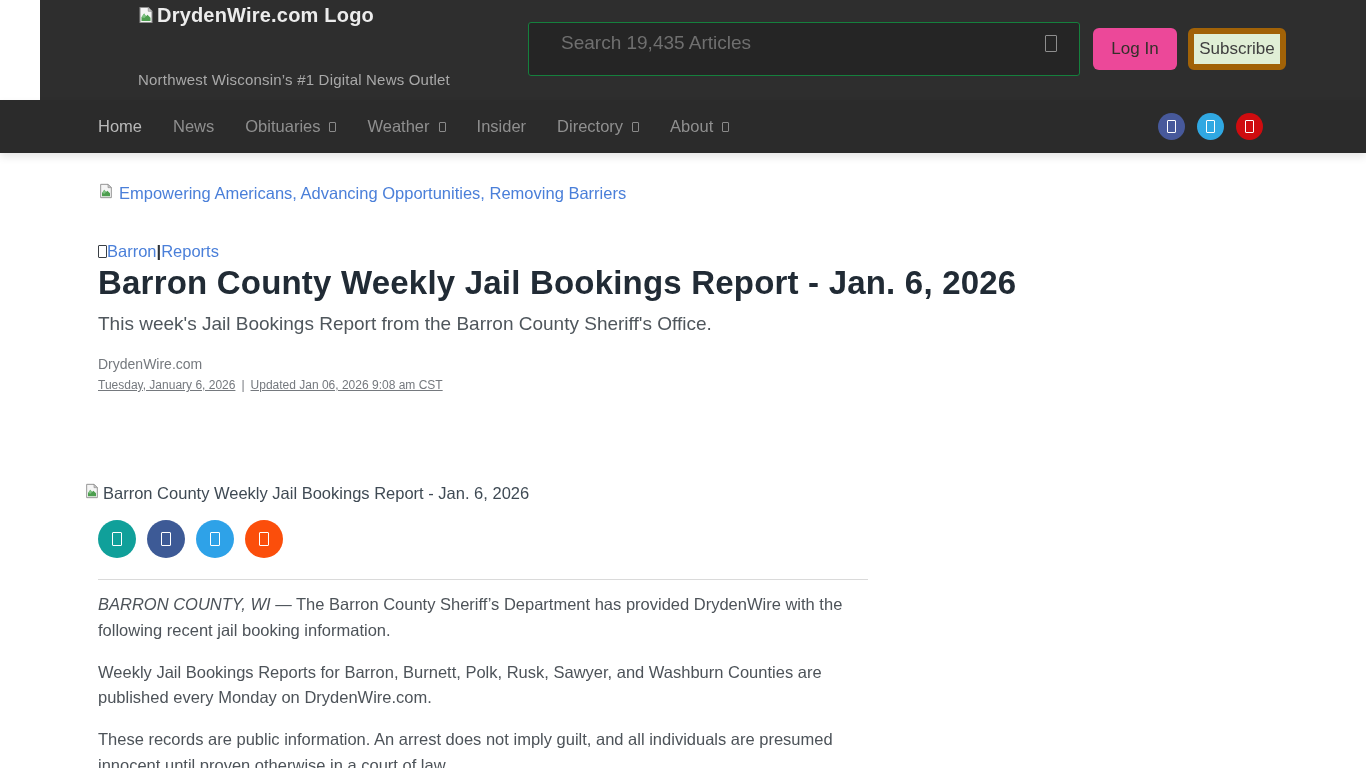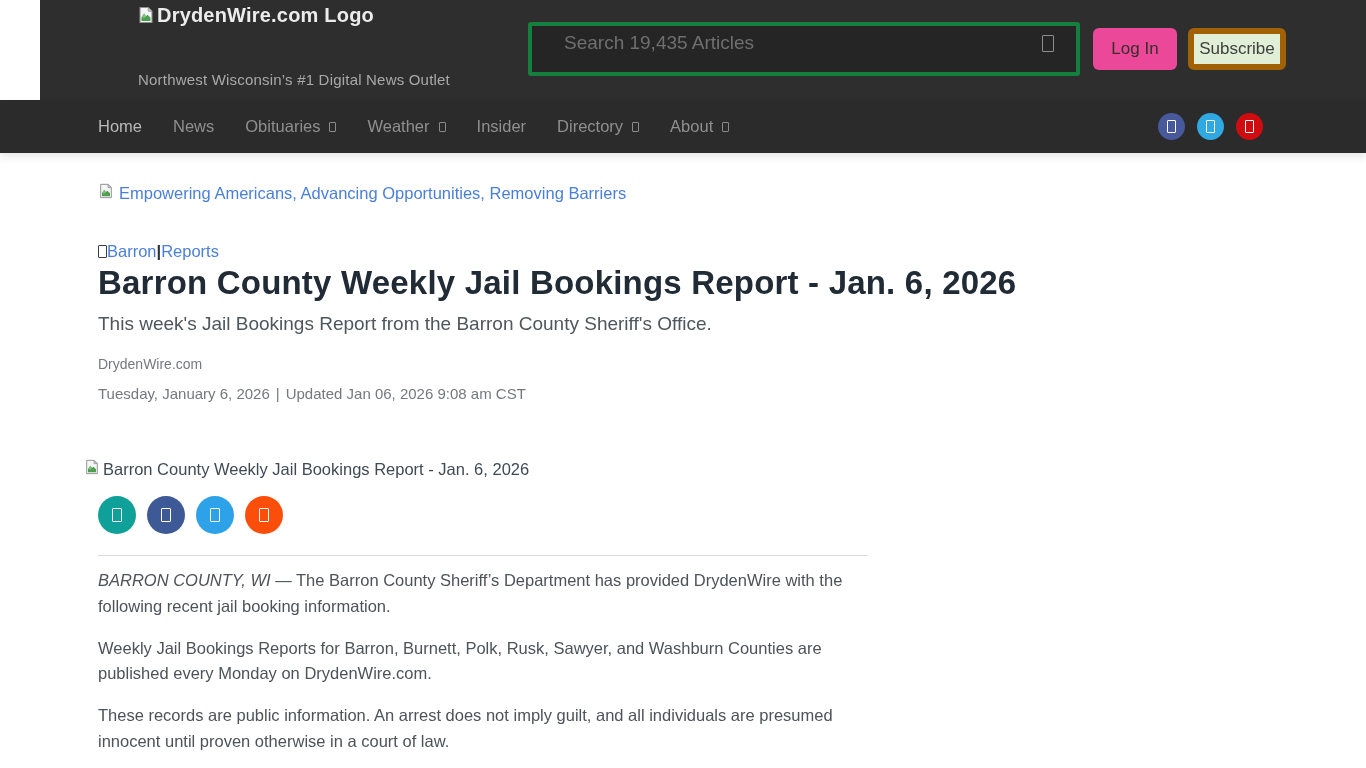--- a/index.html
+++ b/index.html
@@ -23,21 +23,21 @@
     color: #ececec; font-size: 20px; font-weight: 600; letter-spacing: .2px;
     cursor: pointer;
   }
   .logo-wrap .broken-img { margin-top: 2px; }
   .tagline {
     position: absolute; left: 98px; top: 71px;
     color: #a9a9a9; font-size: 15px; letter-spacing: .2px;
   }
   .search-box {
     position: absolute; left: 488px; top: 22px; width: 552px; height: 54px;
-    background: #252525; border: 4px solid #15803d; border-radius: 3px;
+    background: #252525; border: 1px solid #15803d; border-radius: 3px;
     display: flex; align-items: center;
     padding: 0 22px 12px 32px;
   }
   .search-box input {
     flex: 1; background: transparent; border: none; outline: none;
     font-family: inherit; font-size: 19px; color: #cfcfcf;
   }
   .search-box input::placeholder { color: #6f6f6f; opacity: 1; }
   .tofu {
     display: inline-block; border: 1px solid currentColor; border-radius: 1px;
@@ -97,22 +97,22 @@
   .breadcrumb .crumb-tofu { width: 9px; height: 13px; color: #3a3f45; }
   .breadcrumb a { color: #4a7fd9; text-decoration: none; cursor: pointer; }
   .breadcrumb .sep { color: #2d3237; font-weight: 600; }
   h1.article-title {
     font-size: 33px; font-weight: 600; color: #212b35; letter-spacing: .2px;
     line-height: 40px; margin-bottom: 9px; white-space: nowrap;
   }
   .article-subtitle {
     font-size: 19px; color: #4f565c; line-height: 24px; margin-bottom: 19px;
   }
-  .byline { font-size: 14px; color: #75797e; line-height: 18px; margin-bottom: 12px; }
-  .dateline { font-size: 15px; color: #75797e; line-height: 18px; margin-bottom: 55px; }
+  .byline { font-size: 14px; color: #75797e; line-height: 18px; margin-bottom: 3px; }
+  .dateline { font-size: 12px; color: #75797e; line-height: 18px; margin-bottom: 88px; text-decoration: underline; }
   .dateline .sep { margin: 0 6px; }
 
   .figure-broken {
     display: flex; align-items: center; gap: 3px;
     color: #3f4a54; font-size: 16.5px; height: 22px;
     margin-left: -14px; margin-bottom: 16px;
   }
   .share-row { display: flex; gap: 11px; margin-bottom: 21px; }
   .share-circle {
     width: 38px; height: 38px; border-radius: 50%;

